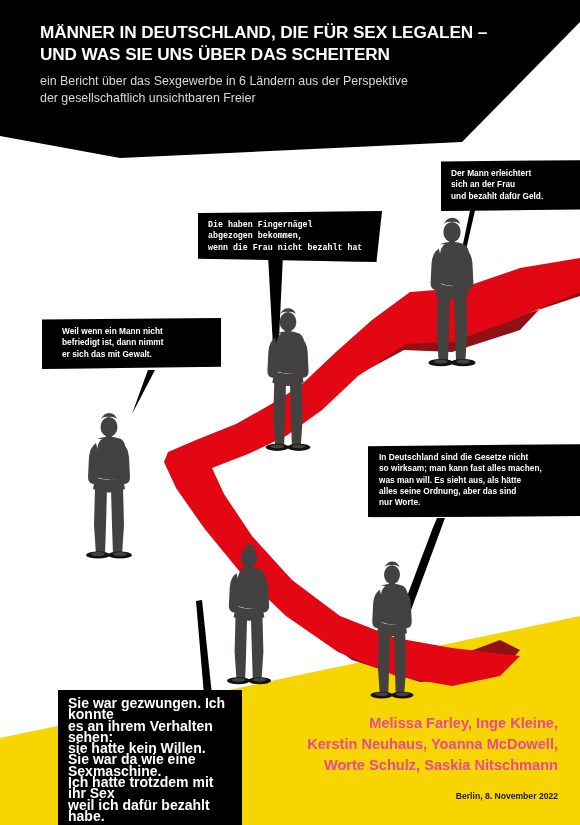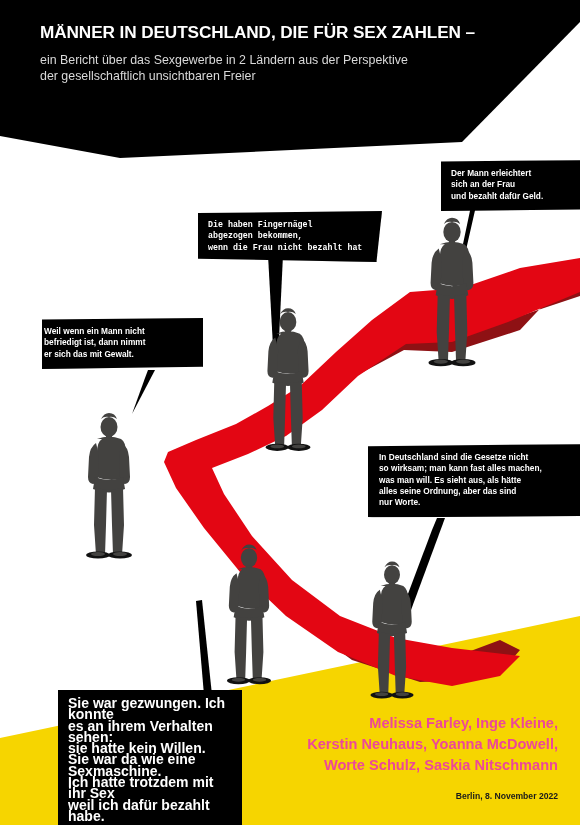--- a/index.html
+++ b/index.html
@@ -62,21 +62,21 @@
   }
   .b2{ 
     left:198px;top:211px;width:165px;
     padding:8px 9px 9px 10px;
     font-size:8.3px;line-height:11.3px;
     clip-path:polygon(0% 4%,100% 0%,97% 100%,0% 94%);
     font-family:Liberation Mono, monospace;
   }
   .b3{ 
     left:42px;top:318px;width:150px;
-    padding:8px 9px 9px 2px;
+    padding:8px 9px 9px 20px;
     font-size:8.3px;line-height:11.3px;
     clip-path:polygon(0% 3%,100% 0%,100% 96%,0% 100%);
   }
   .b4{ 
     left:368px;top:444px;width:208px;
     padding:8px 10px 9px 11px;
     font-size:8.3px;line-height:11.3px;
     clip-path:polygon(0% 3%,100% 0%,99% 98%,0% 100%);
   }
   .b5{ 
@@ -167,22 +167,23 @@
     </defs>
 
     <use href="#man" transform="translate(452,330) scale(1.02)"></use>
     <use href="#man" transform="translate(288,416) scale(0.98)"></use>
     <use href="#man" transform="translate(109,523) scale(1.00)"></use>
     <use href="#man" transform="translate(249,650) scale(0.96)"></use>
     <use href="#man" transform="translate(392,665) scale(0.94)"></use>
   </svg>
 
   <div class="header-text">
-    <div class="title-line">MÄNNER IN DEUTSCHLAND, DIE FÜR SEX ZAHLEN –</div>
-    <div class="subtitle" style="white-space:pre-line">ein Bericht über das Sexgewerbe in 2 Ländern aus der Perspektive
+    <div class="title-line">MÄNNER IN DEUTSCHLAND, DIE FÜR SEX LEGALEN –</div>
+    <div class="title-line">UND WAS SIE UNS ÜBER DAS SCHEITERN</div>
+    <div class="subtitle" style="white-space:pre-line">ein Bericht über das Sexgewerbe in 6 Ländern aus der Perspektive
 der gesellschaftlich unsichtbaren Freier</div>
   </div>
 
   <div class="bubble b1">
     <span class="btxt">Der Mann erleichtert
 sich an der Frau
 und bezahlt dafür Geld.</span>
   </div>
 
   <div class="bubble b2">

